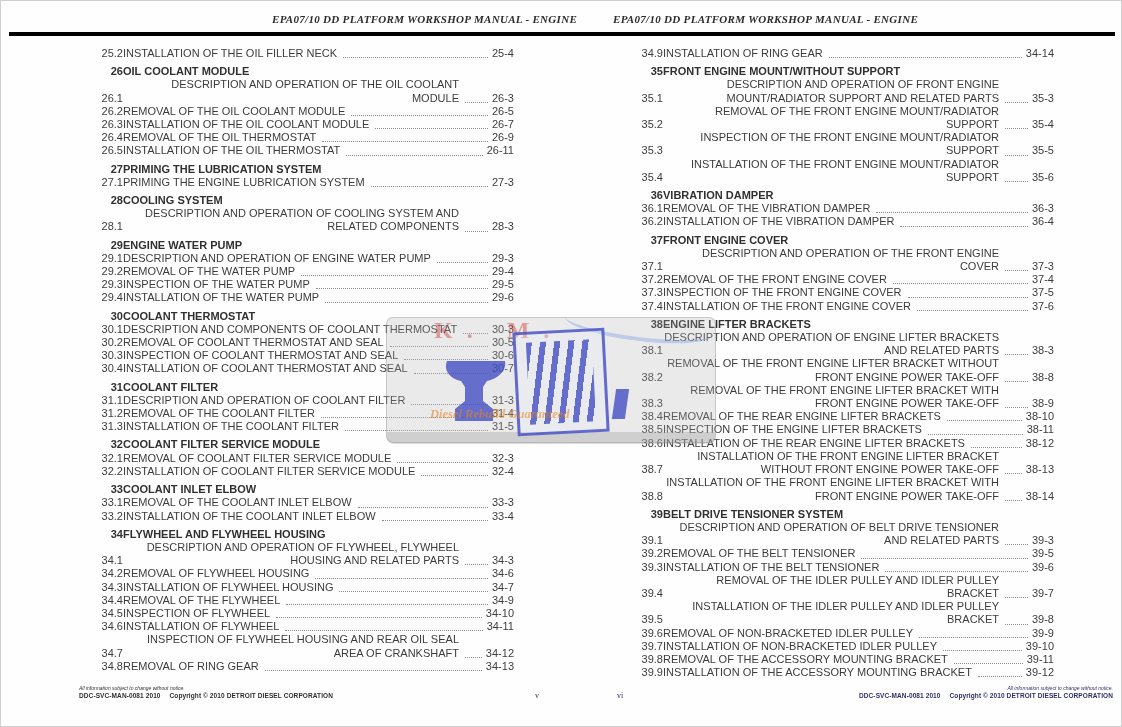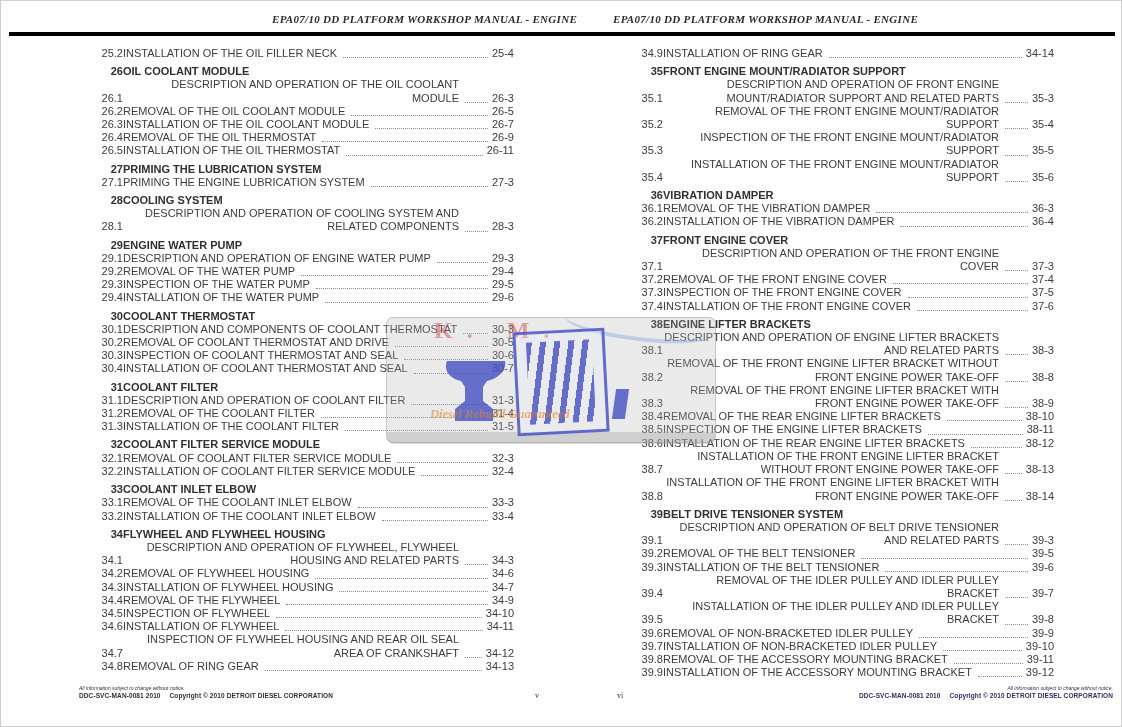--- a/index.html
+++ b/index.html
@@ -213,21 +213,21 @@
 
   <div class="toc-entry">
     <span class="num">30.1</span>
     <span class="title">DESCRIPTION AND COMPONENTS OF COOLANT THERMOSTAT</span>
     <span class="leader"></span>
     <span class="pg">30-3</span>
   </div>
 
   <div class="toc-entry">
     <span class="num">30.2</span>
-    <span class="title">REMOVAL OF COOLANT THERMOSTAT AND DRIVE</span>
+    <span class="title">REMOVAL OF COOLANT THERMOSTAT AND SEAL</span>
     <span class="leader"></span>
     <span class="pg">30-5</span>
   </div>
 
   <div class="toc-entry">
     <span class="num">30.3</span>
     <span class="title">INSPECTION OF COOLANT THERMOSTAT AND SEAL</span>
     <span class="leader"></span>
     <span class="pg">30-6</span>
   </div>
@@ -371,21 +371,21 @@
   <div class="page-col col-right">
   <div class="toc-entry">
     <span class="num">34.9</span>
     <span class="title">INSTALLATION OF RING GEAR</span>
     <span class="leader"></span>
     <span class="pg">34-14</span>
   </div>
 
   <div class="toc-entry heading">
     <span class="num">35</span>
-    <span class="title">FRONT ENGINE MOUNT/RADIATOR SUPPORT</span>
+    <span class="title">FRONT ENGINE MOUNT/WITHOUT SUPPORT</span>
 
   </div>
 
   <div class="toc-entry">
     <span class="num">35.1</span>
     <span class="title">DESCRIPTION AND OPERATION OF FRONT ENGINE MOUNT/RADIATOR SUPPORT AND RELATED PARTS</span>
     <span class="leader"></span>
     <span class="pg">35-3</span>
   </div>
 

